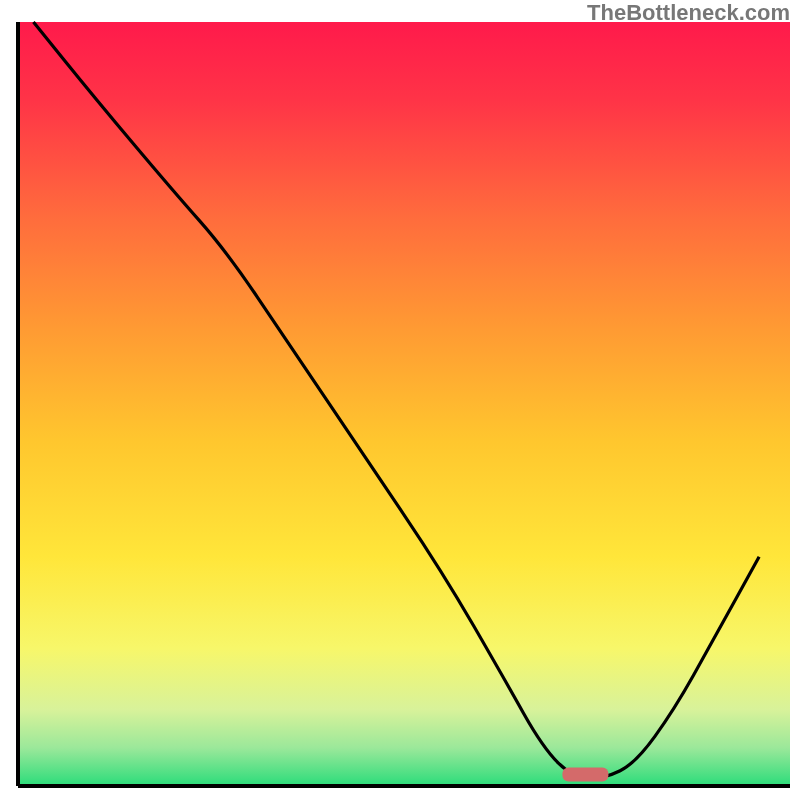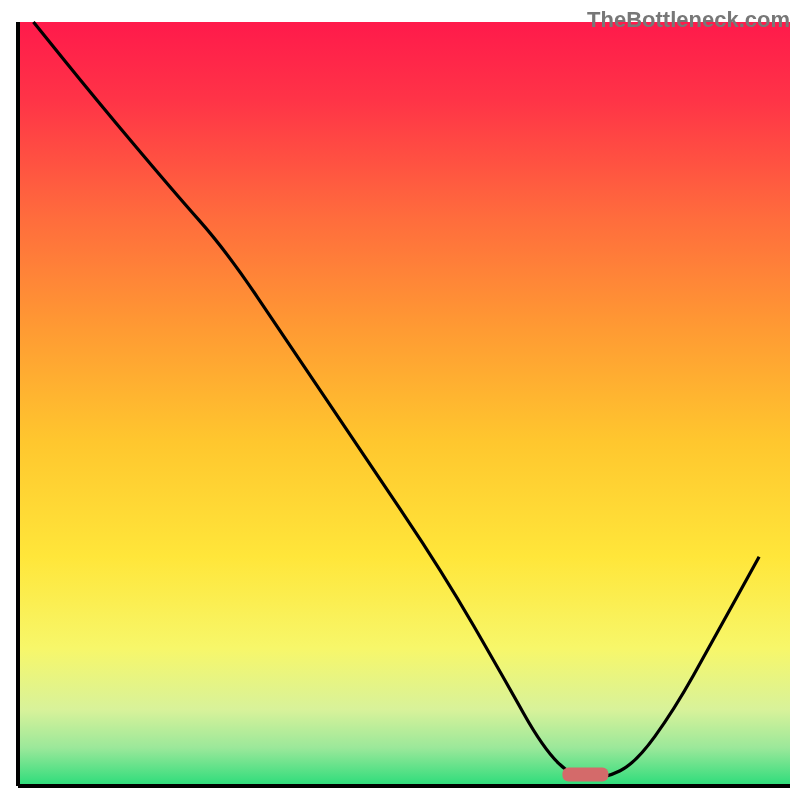--- a/index.html
+++ b/index.html
@@ -5,21 +5,21 @@
   body {
     margin: 0;
     padding: 0;
     width: 800px;
     height: 800px;
     position: relative;
     font-family: Arial, sans-serif;
   }
   .attribution {
     position: absolute;
-    top: 7px;
+    top: 0;
     right: 10px;
     font-size: 22px;
     font-weight: bold;
     color: #777;
     z-index: 10;
   }
   svg.chart {
     position: absolute;
     top: 0;
     left: 0;

